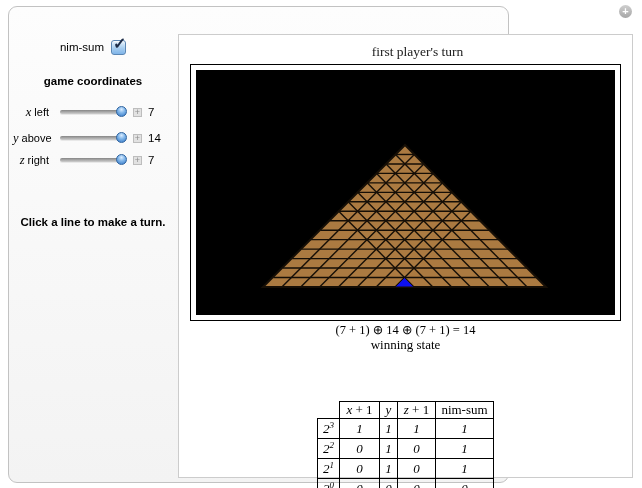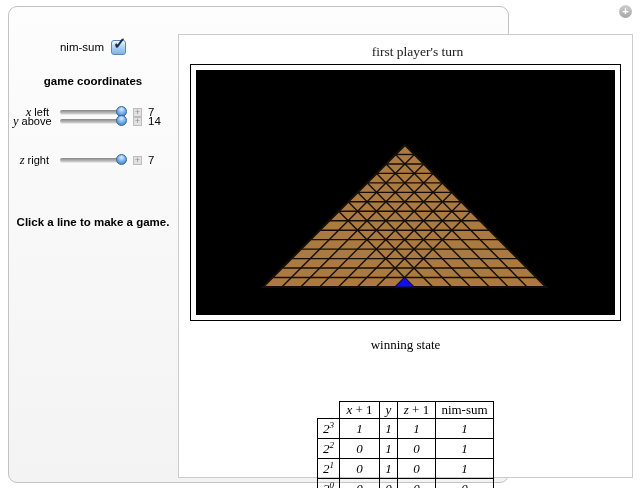--- a/index.html
+++ b/index.html
@@ -107,40 +107,40 @@
 
     <div class="slider-row" style="top:97px">
       <span class="lab"><i>x</i><span> left</span></span>
       <span class="track">
           <span class="thumb"></span>
         </span>
       <span class="plusbox">+</span>
       <span class="slider-val">7</span>
     </div>
 
-    <div class="slider-row" style="top:106px">
+    <div class="slider-row" style="top:123px">
       <span class="lab"><i>y</i><span> above</span></span>
       <span class="track">
           <span class="thumb"></span>
         </span>
       <span class="plusbox">+</span>
       <span class="slider-val">14</span>
     </div>
 
     <div class="slider-row" style="top:145px">
       <span class="lab"><i>z</i><span> right</span></span>
       <span class="track">
           <span class="thumb"></span>
         </span>
       <span class="plusbox">+</span>
       <span class="slider-val">7</span>
     </div>
 
 
-    <div class="hint">Click a line to make a game.</div>
+    <div class="hint">Click a line to make a turn.</div>
   </div>
 
   <div class="panel">
 
     <div class="panel-title">first player's turn</div>
 
     <div class="board-frame">
       <div class="board-black">
         <svg id="board-svg" width="419" height="245" viewBox="0 0 419 245">
             <polygon points="209,75 67,217 350,217" fill="#AB7A41" stroke="#150e06" stroke-width="2"></polygon>
@@ -170,20 +170,21 @@
             <line x1="255.66666666666669" y1="217" x2="161.66666666666669" y2="122.33333333333333" stroke="#150e06" stroke-width="1.4"></line>
             <line x1="274.5333333333333" y1="217" x2="171.13333333333333" y2="112.86666666666667" stroke="#150e06" stroke-width="1.4"></line>
             <line x1="293.4" y1="217" x2="180.59999999999997" y2="103.4" stroke="#150e06" stroke-width="1.4"></line>
             <line x1="312.26666666666665" y1="217" x2="190.06666666666666" y2="93.93333333333332" stroke="#150e06" stroke-width="1.4"></line>
             <line x1="331.1333333333333" y1="217" x2="199.53333333333333" y2="84.46666666666667" stroke="#150e06" stroke-width="1.4"></line>
             <polygon points="199.06666666666666,217 217.93333333333334,217 208.5,207.53333333333333" fill="#0D10F0" stroke="#150e06" stroke-width="1"></polygon>
           </svg>
       </div>
     </div>
 
+    <div class="formula">(7 + 1) ⊕ 14 ⊕ (7 + 1) = 14</div>
     <div class="state-label">winning state</div>
 
     <div class="tbl-wrap">
       <table class="nim">
         <thead>
           <tr>
             <th class="corner c0"><i class="v"></i><span></span></th>
             <th class="c1"><i class="v">x</i><span> + 1</span></th>
             <th class="c2"><i class="v">y</i><span></span></th>
             <th class="c3"><i class="v">z</i><span> + 1</span></th>

